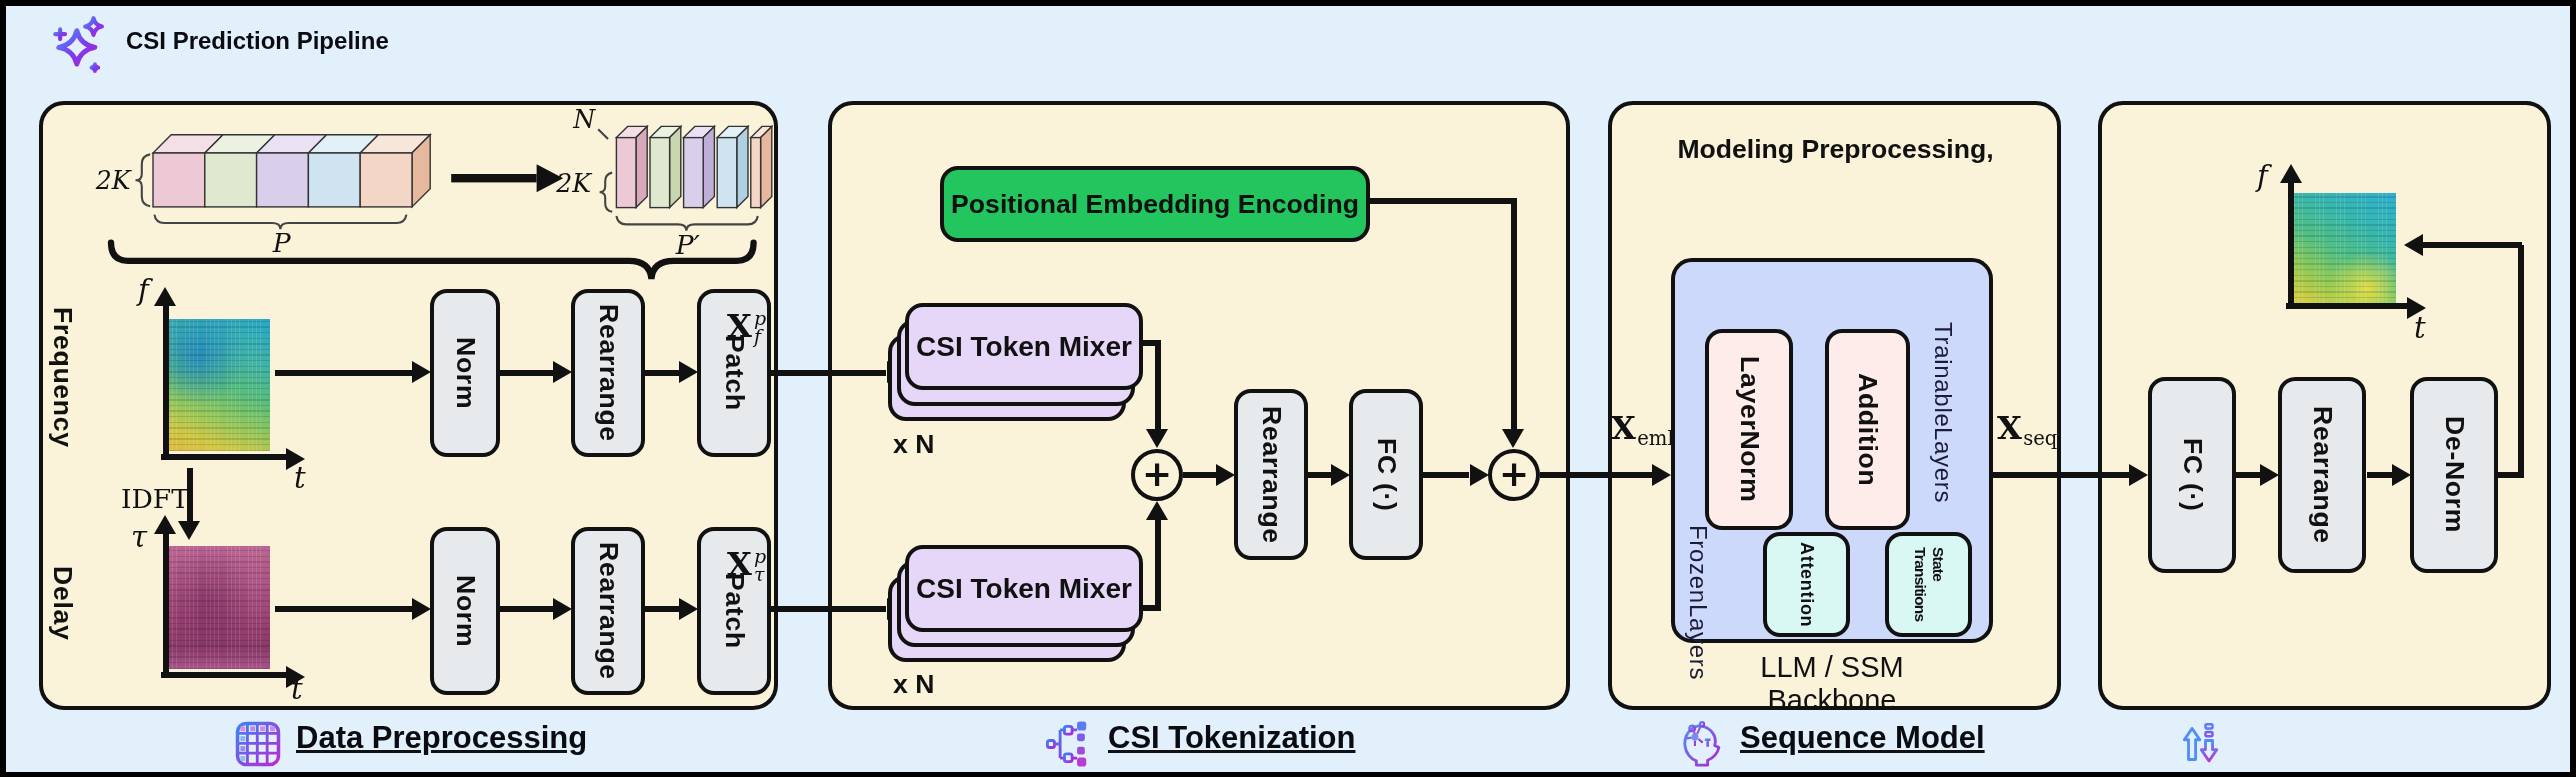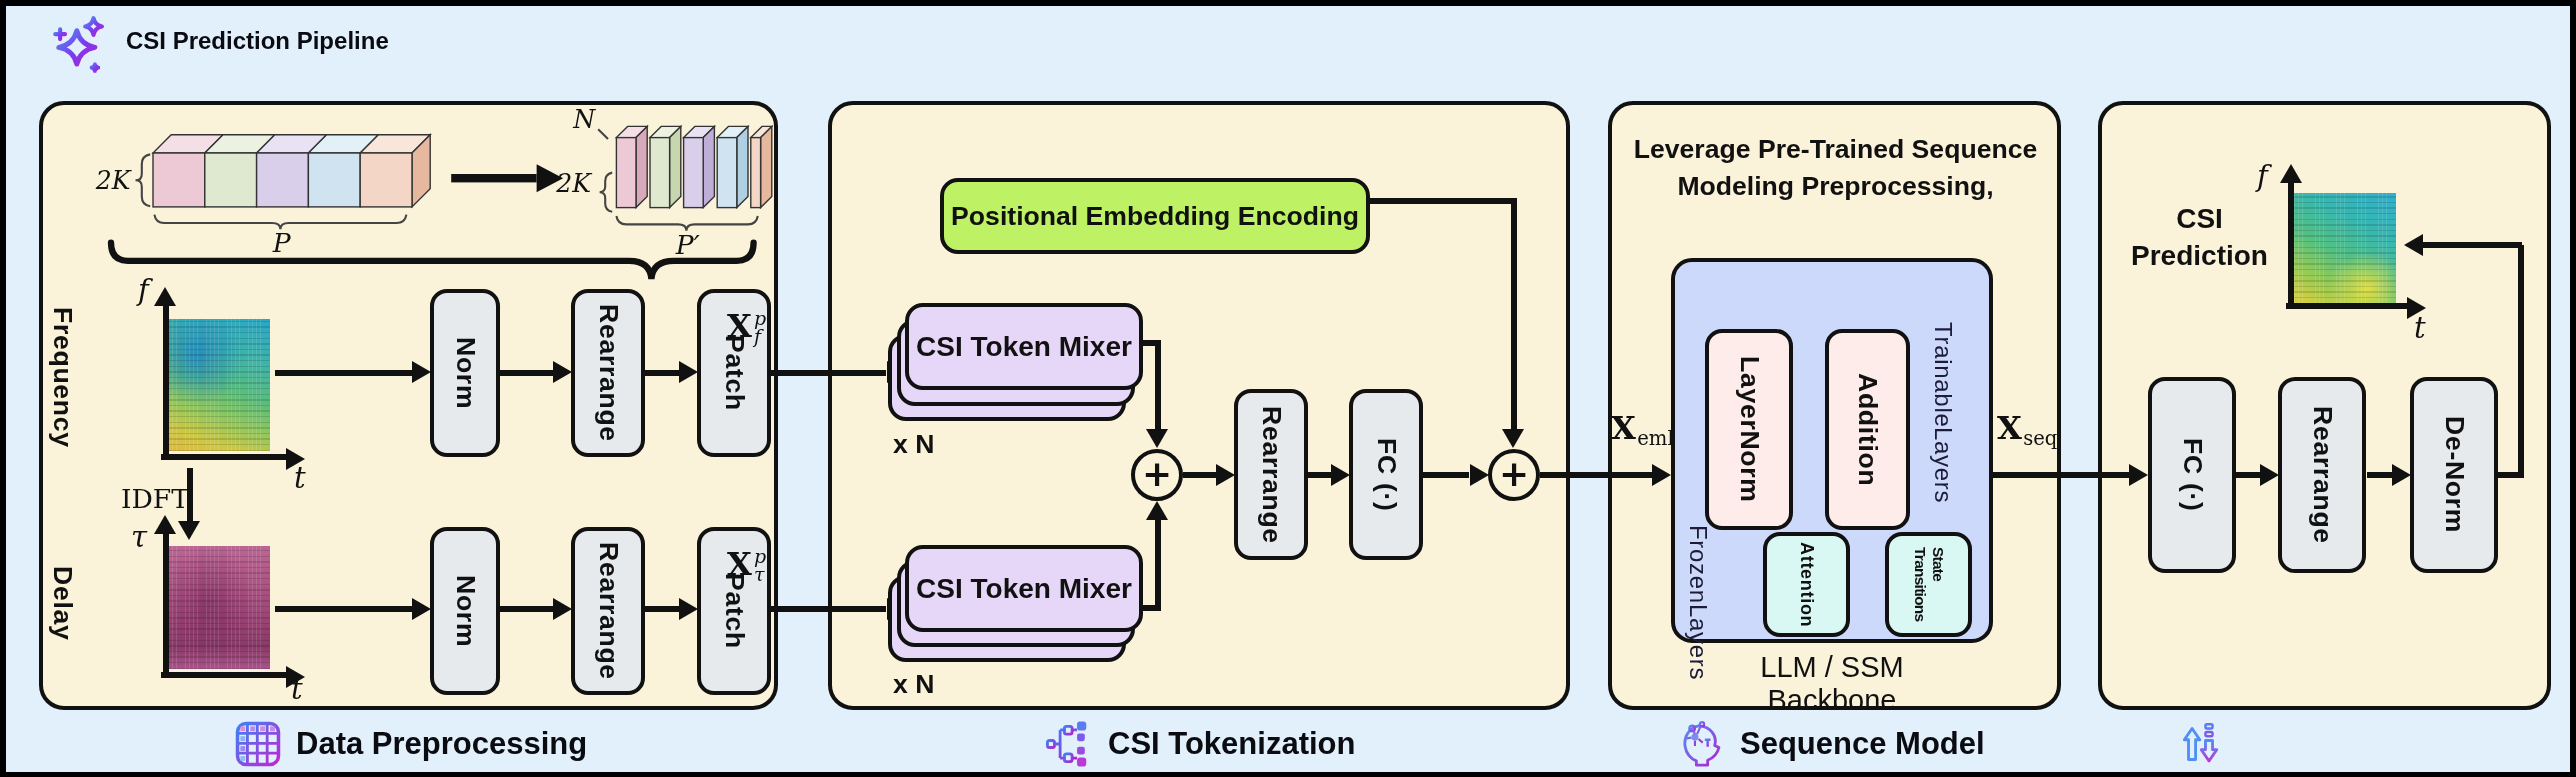--- a/index.html
+++ b/index.html
@@ -41,27 +41,27 @@
   .hm-pred{background:radial-gradient(63px 56px at 72% 86%,rgba(243,226,66,.85),rgba(243,226,66,0) 65%),
            linear-gradient(210deg,#2fb0cf 0%,#37b7b0 30%,#52c084 55%,#93cb55 76%,#d1cf43 94%);}
   
   .math{position:absolute;font-family:"DejaVu Serif",serif;font-style:italic;font-size:29px;color:#111;}
   .xmath{position:absolute;font-family:"DejaVu Serif",serif;color:#111;display:flex;align-items:flex-start;}
   .xbase{font-weight:700;font-size:32px;line-height:32px;}
   .stack{display:inline-flex;flex-direction:column;font-size:19px;font-style:italic;line-height:17.5px;margin-left:2.1px;}
   .xsub{font-size:19.6px;margin-top:15.4px;margin-left:1.4px;}
   
   .headline{position:absolute;font-weight:700;font-size:26.6px;line-height:37px;text-align:center;color:#111;}
-  .caption{position:absolute;display:flex;align-items:center;gap:14px;}
+  .caption{position:absolute;display:flex;align-items:flex-start;gap:14px;text-decoration:underline;}
   .caption span{font-weight:700;font-size:31px;color:#0b0b12;}
   .rotlabel{position:absolute;writing-mode:vertical-rl;text-orientation:mixed;display:flex;}
   .rotlabel span{font-size:24px;color:#1c1c38;letter-spacing:0.7px;line-height:28px;}
   .rotlabel-lr{writing-mode:vertical-lr;}
-  .pee{position:absolute;background:#bef264;border:4.2px solid #111;border-radius:18px;
-       display:flex;align-items:center;justify-content:center;font-weight:700;font-size:26.6px;margin-top:12px;}
+  .pee{position:absolute;background:#22c55e;border:4.2px solid #111;border-radius:18px;
+       display:flex;align-items:center;justify-content:center;font-weight:700;font-size:26.6px;}
   .bluebox{position:absolute;background:#ccd9fb;border:4.2px solid #111;border-radius:21px;}
   .xn{position:absolute;font-weight:700;font-size:26.6px;font-family:"Liberation Sans",sans-serif;}
 </style>
 </head>
 <body>
 
 <div class="page">
 
   <svg class="abs" style="left:43px;top:8.4px" width="64" height="64" viewBox="0 0 92 92">
     <defs>
@@ -263,21 +263,20 @@
     </div>
 
   <div class="hline" style="left:1534px;top:466px;width:112px;"></div>
   <div class="ar ar-r" style="left:1646px;top:458px;"></div>
   <div class="xmath" style="left:1605px;top:406px;">
     <span class="xbase">X</span>
     <span class="xsub">emb</span>
   </div>
 
   <div class="headline" style="left:1623px;top:125px;width:413px;">
-    <div>Leverage Pre-Trained Sequence</div>
     <div>Modeling Preprocessing,</div>
   </div>
 
   <div class="bluebox" style="left:1665px;top:252px;width:322px;height:385px;"></div>
   <div class="gbox pinkbox" style="left:1699px;top:323px;width:88px;height:201px;">
     <span class="vtext">LayerNorm</span>
     </div>
   <div class="gbox pinkbox" style="left:1819px;top:323px;width:85px;height:201px;">
     <span class="vtext">Addition</span>
     </div>
@@ -316,24 +315,20 @@
   <div class="ar ar-r" style="left:2386px;top:458px;"></div>
   <div class="gbox" style="left:2404px;top:371px;width:88px;height:196px;">
     <span class="vtext">De-Norm</span>
     </div>
 
   <div class="hline" style="left:2492px;top:466px;width:26px;"></div>
   <div class="vline" style="left:2512px;top:239px;height:232px;"></div>
   <div class="hline" style="left:2417px;top:236px;width:99px;"></div>
   <div class="ar ar-l" style="left:2398px;top:228px;"></div>
 
-  <div class="headline" style="left:2120px;top:194px;width:147px;font-size:28px;">
-    <div>CSI</div>
-    <div>Prediction</div>
-  </div>
   <div class="math" style="left:2251px;top:153px;">f</div>
   <div class="hm hm-pred" style="left:2288px;top:187px;width:102px;height:111px;"></div>
   <div class="vline" style="left:2282px;top:175px;height:126px;"></div>
   <div class="ar ar-u" style="left:2274px;top:158px;"></div>
   <div class="hline" style="left:2280px;top:297px;width:125px;"></div>
   <div class="ar ar-r" style="left:2401px;top:291px;"></div>
   <div class="math" style="left:2408px;top:305px;">t</div>
 
   <div class="caption" style="left:228px;top:714px;">
     <svg width="48" height="48" viewBox="0 0 68 68">

